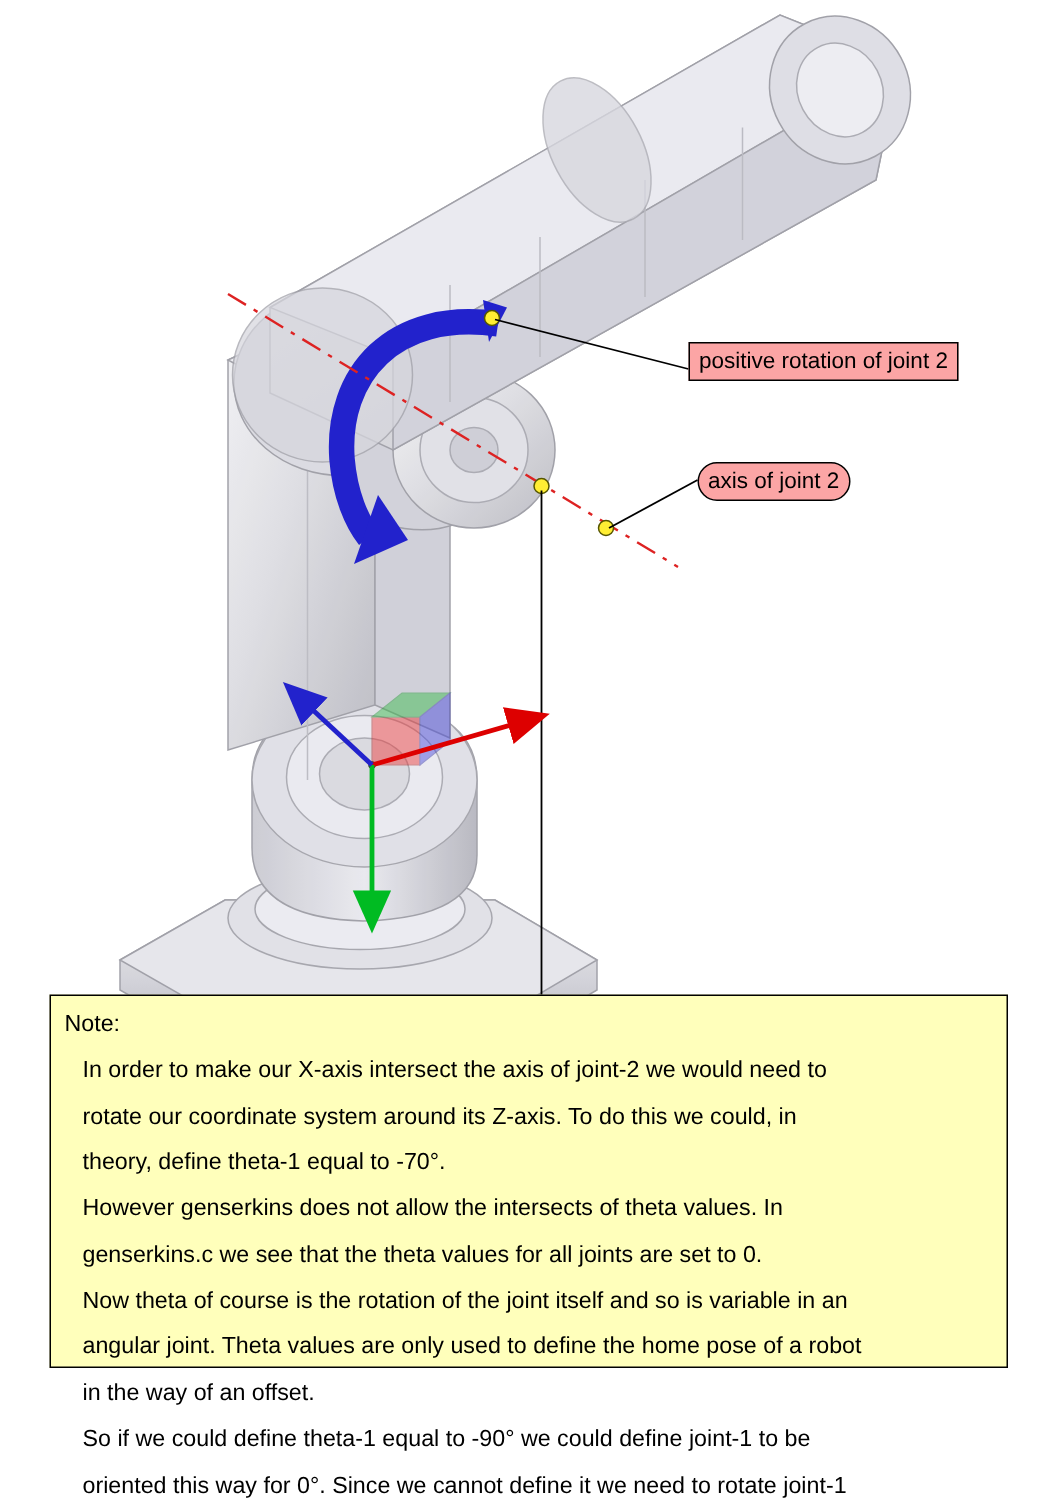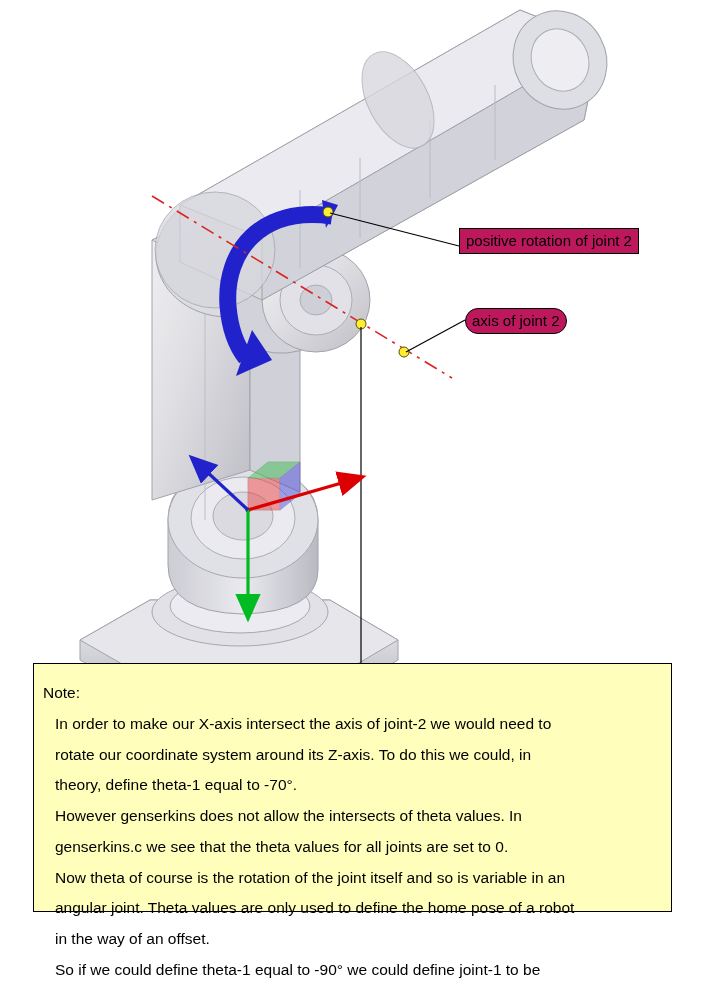--- a/index.html
+++ b/index.html
@@ -19,21 +19,21 @@
   }
   #diagram-svg {
     position: absolute;
     left: 0;
     top: 0;
     width: 707px;
     height: 1000px;
   }
   .callout {
     position: absolute;
-    background: #be185d;
+    background: #fca5a5;
     border: 1px solid #000000;
     box-sizing: border-box;
     font-size: 15px;
     color: #000000;
     line-height: 1.15;
     padding: 3px 6px 4px 6px;
     white-space: nowrap;
   }
   #callout-positive-rotation {
     left: 459px;
@@ -46,21 +46,21 @@
   }
   #note-box {
     position: absolute;
     left: 33px;
     top: 663px;
     width: 639px;
     height: 249px;
     background: #ffffbb;
     border: 1px solid #000000;
     box-sizing: border-box;
-    padding: 20px 8px 6px 9px;
+    padding: 10px 8px 6px 9px;
     font-size: 15.5px;
     line-height: 1.21;
     color: #000000;
   }
   #note-box .note-title {
     margin: 0 0 0 0;
   }
   #note-box p {
     margin: 12px;
   }
@@ -199,15 +199,16 @@
     <p class="note-title">Note:</p>
     <p>In order to make our X-axis intersect the axis of joint-2 we would need to</p>
     <p>rotate our coordinate system around its Z-axis. To do this we could, in</p>
     <p>theory,  define theta-1 equal to -70°.</p>
     <p>However genserkins does not allow the intersects of theta values. In</p>
     <p>genserkins.c we see that the theta values for all joints are set to 0.</p>
     <p>Now theta of course is the rotation of the joint itself and so is variable in an</p>
     <p>angular joint. Theta values are only used to define the home pose of a robot</p>
     <p>in the way of an offset.</p>
     <p>So if we could define theta-1 equal to -90° we could define joint-1  to be</p>
+    <p>oriented this way for 0°.  Since we cannot define it we need to rotate joint-1</p>
   </div>
 
 </div>
 
 </body></html>

